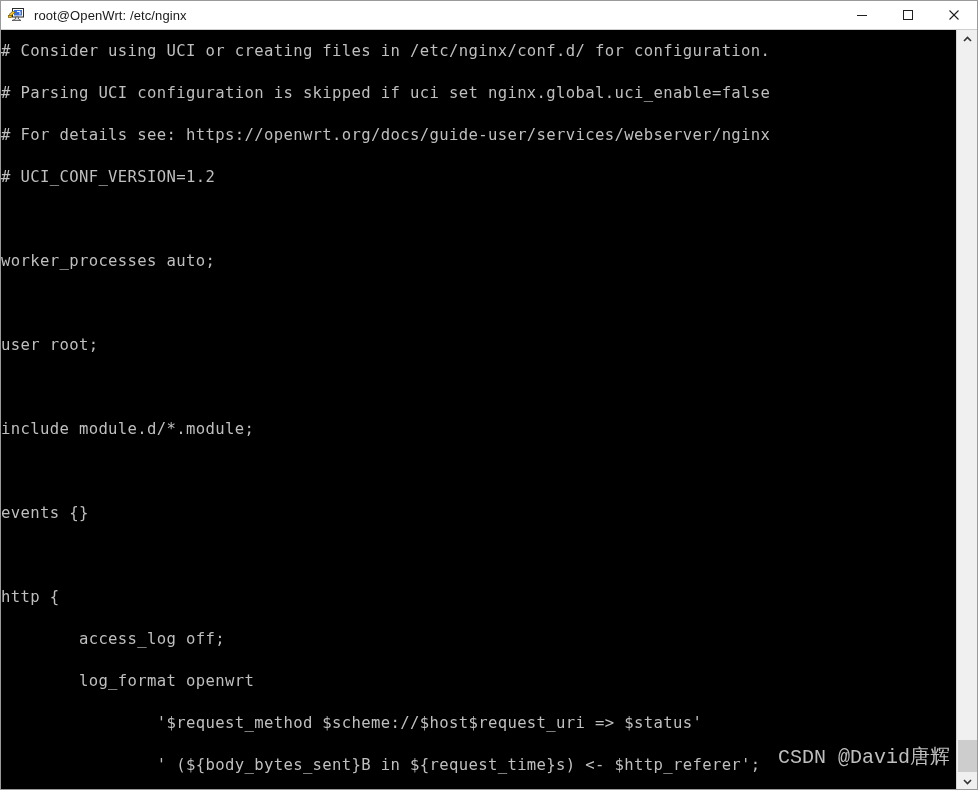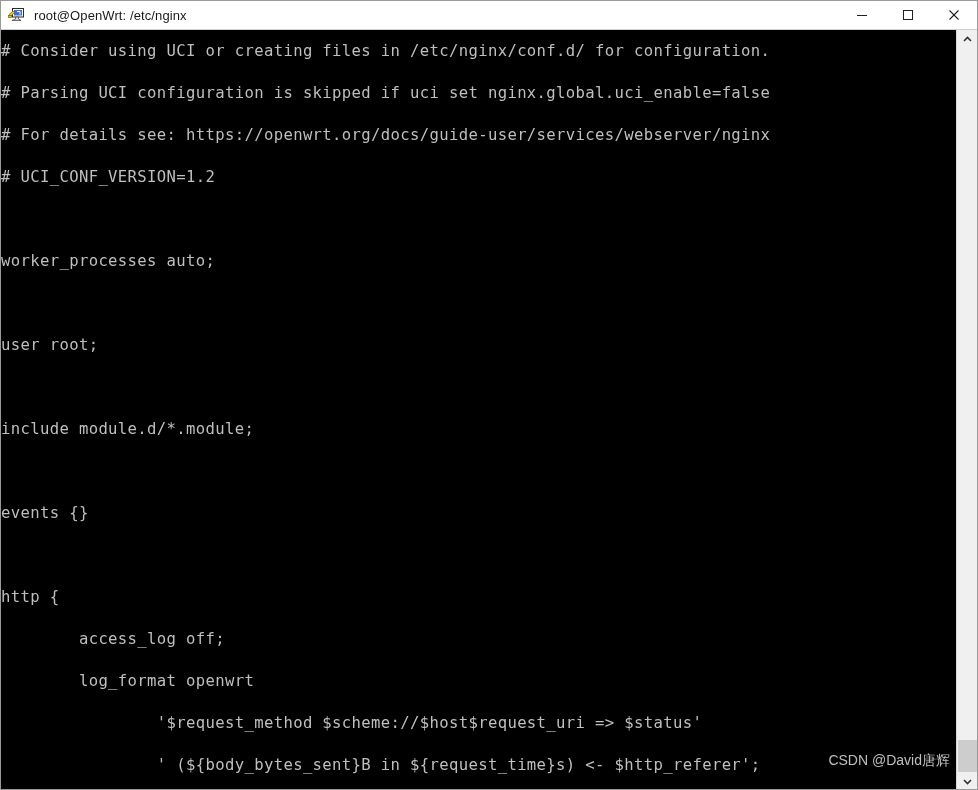--- a/index.html
+++ b/index.html
@@ -95,22 +95,22 @@
     height: 42px;
     white-space: pre;
     position: relative;
   }
 
   
   #watermark {
     position: absolute;
     right: 6px;
     bottom: 20px;
-    font-family: Liberation Sans, sans-serif;
-    font-size: 14px;
+    font-family: Liberation Mono, monospace;
+    font-size: 20px;
     color: #cfcfcf;
     white-space: nowrap;
     opacity: 0.92;
     pointer-events: none;
   }
 
   
   #scrollbar {
     position: absolute;
     right: 0;

